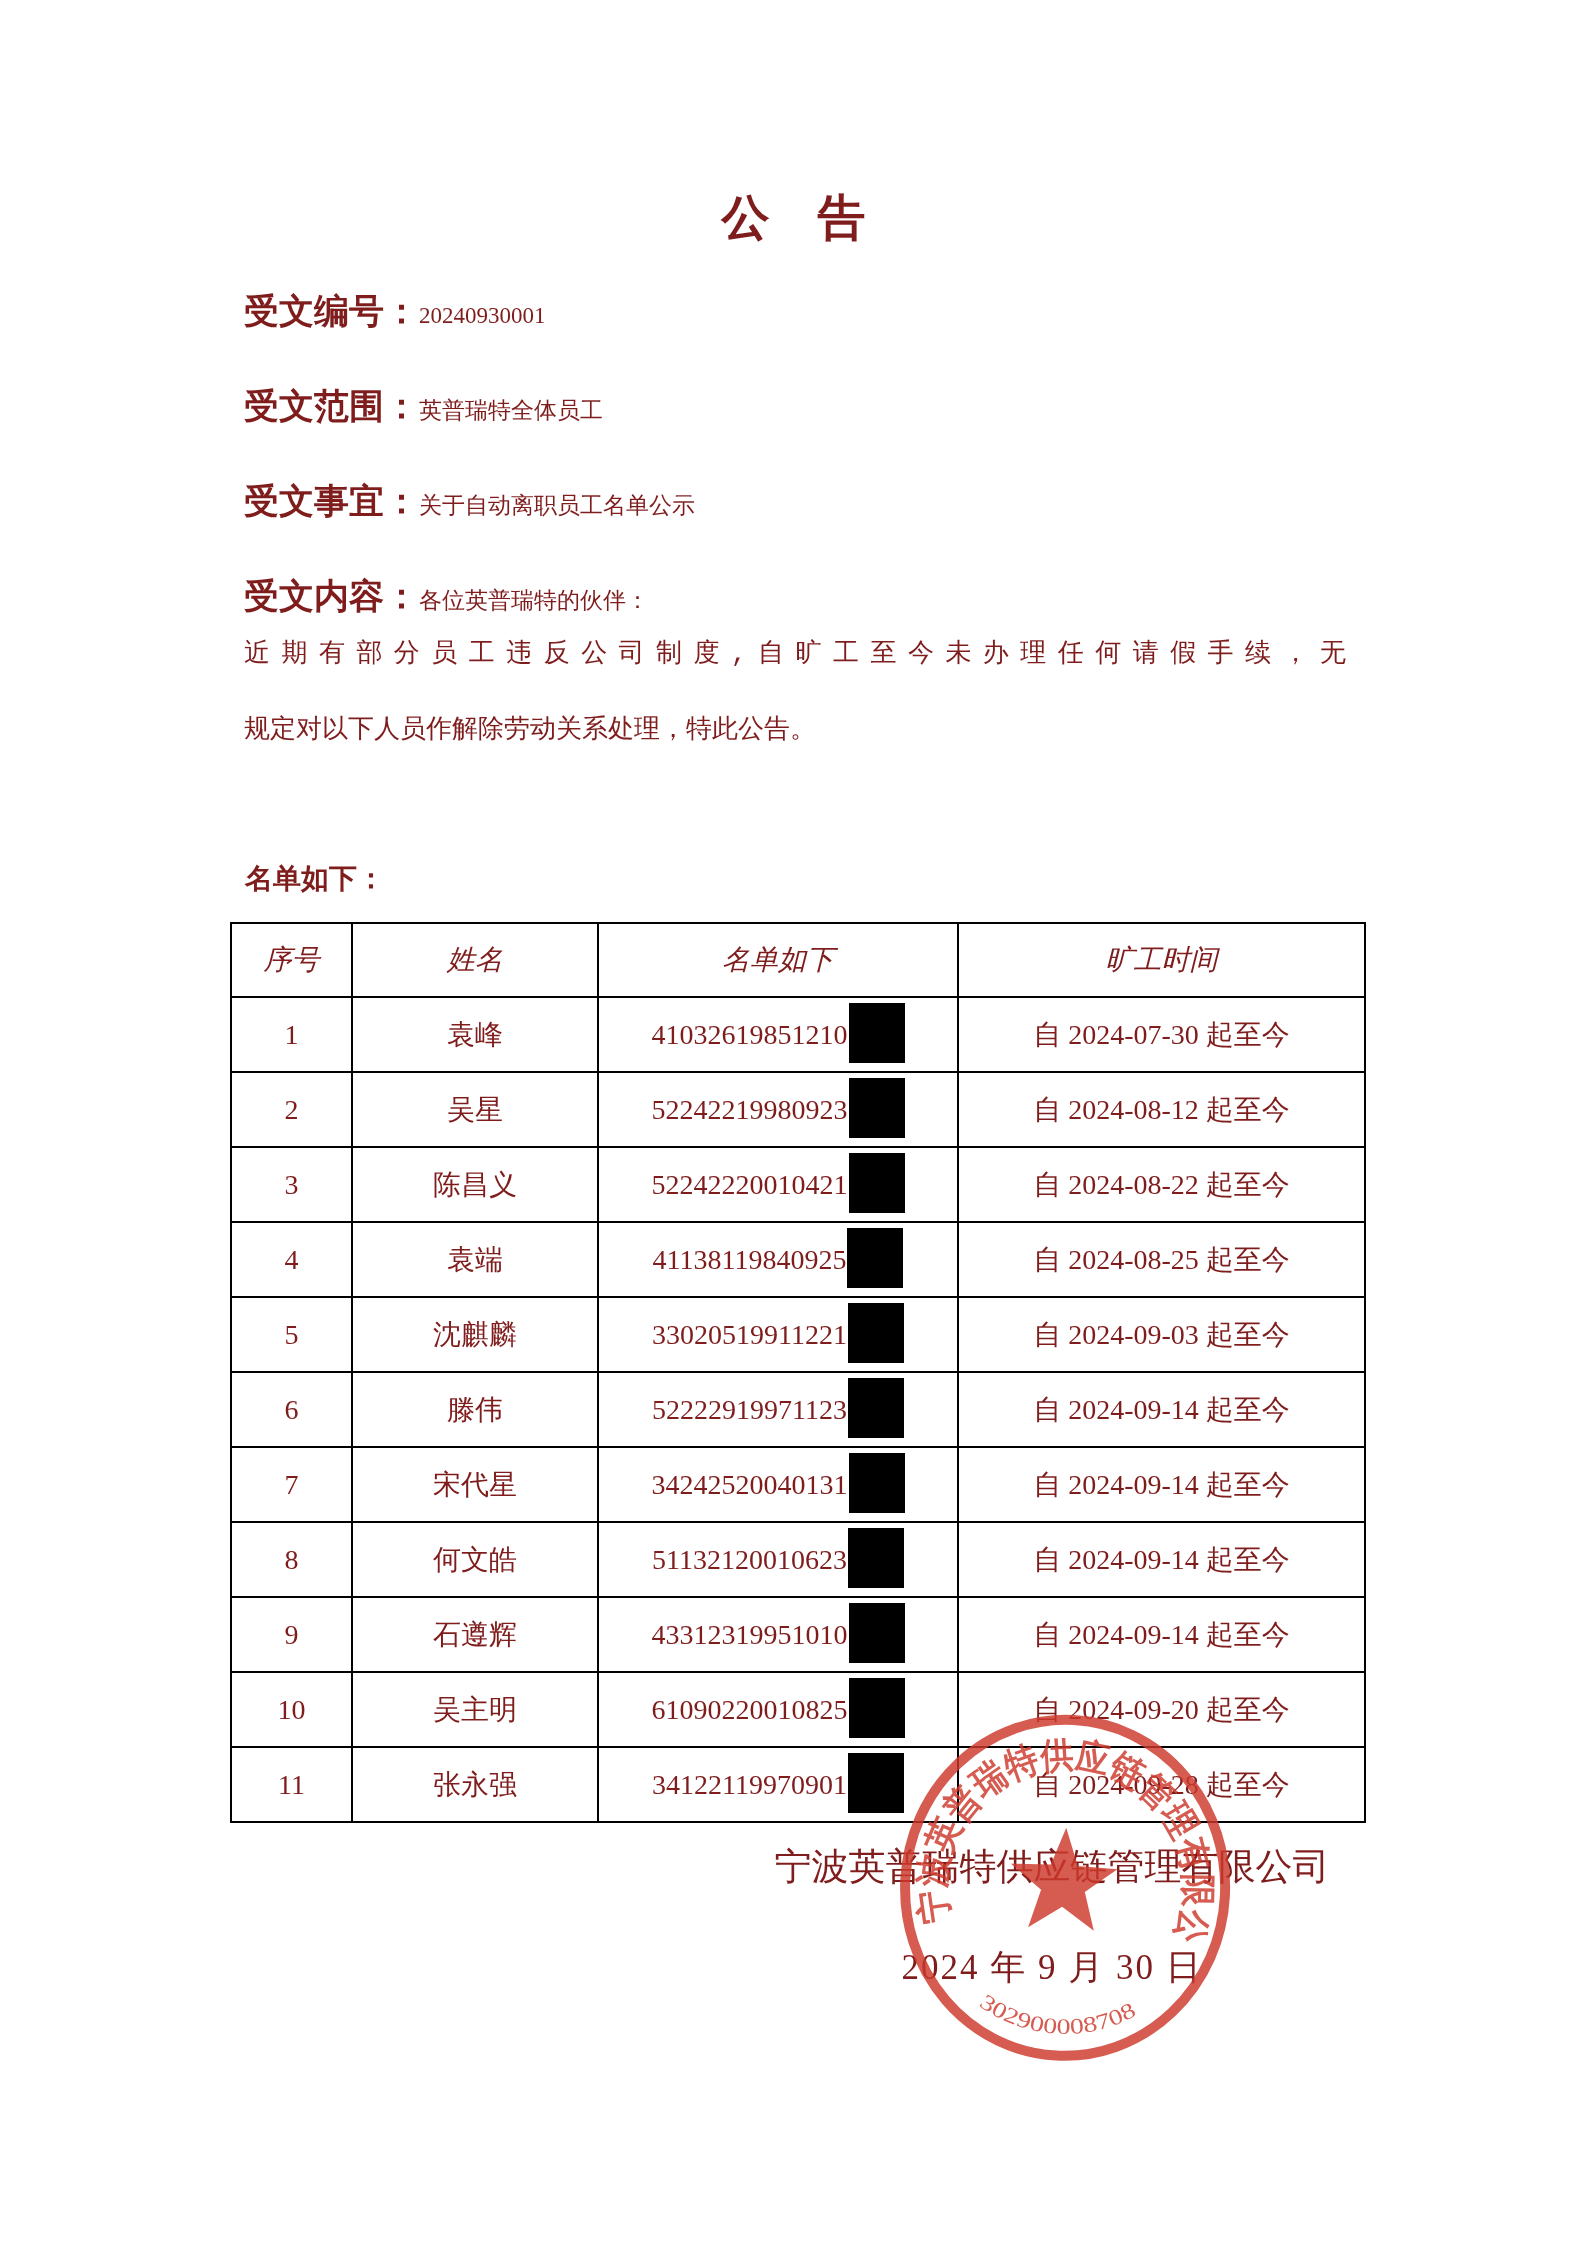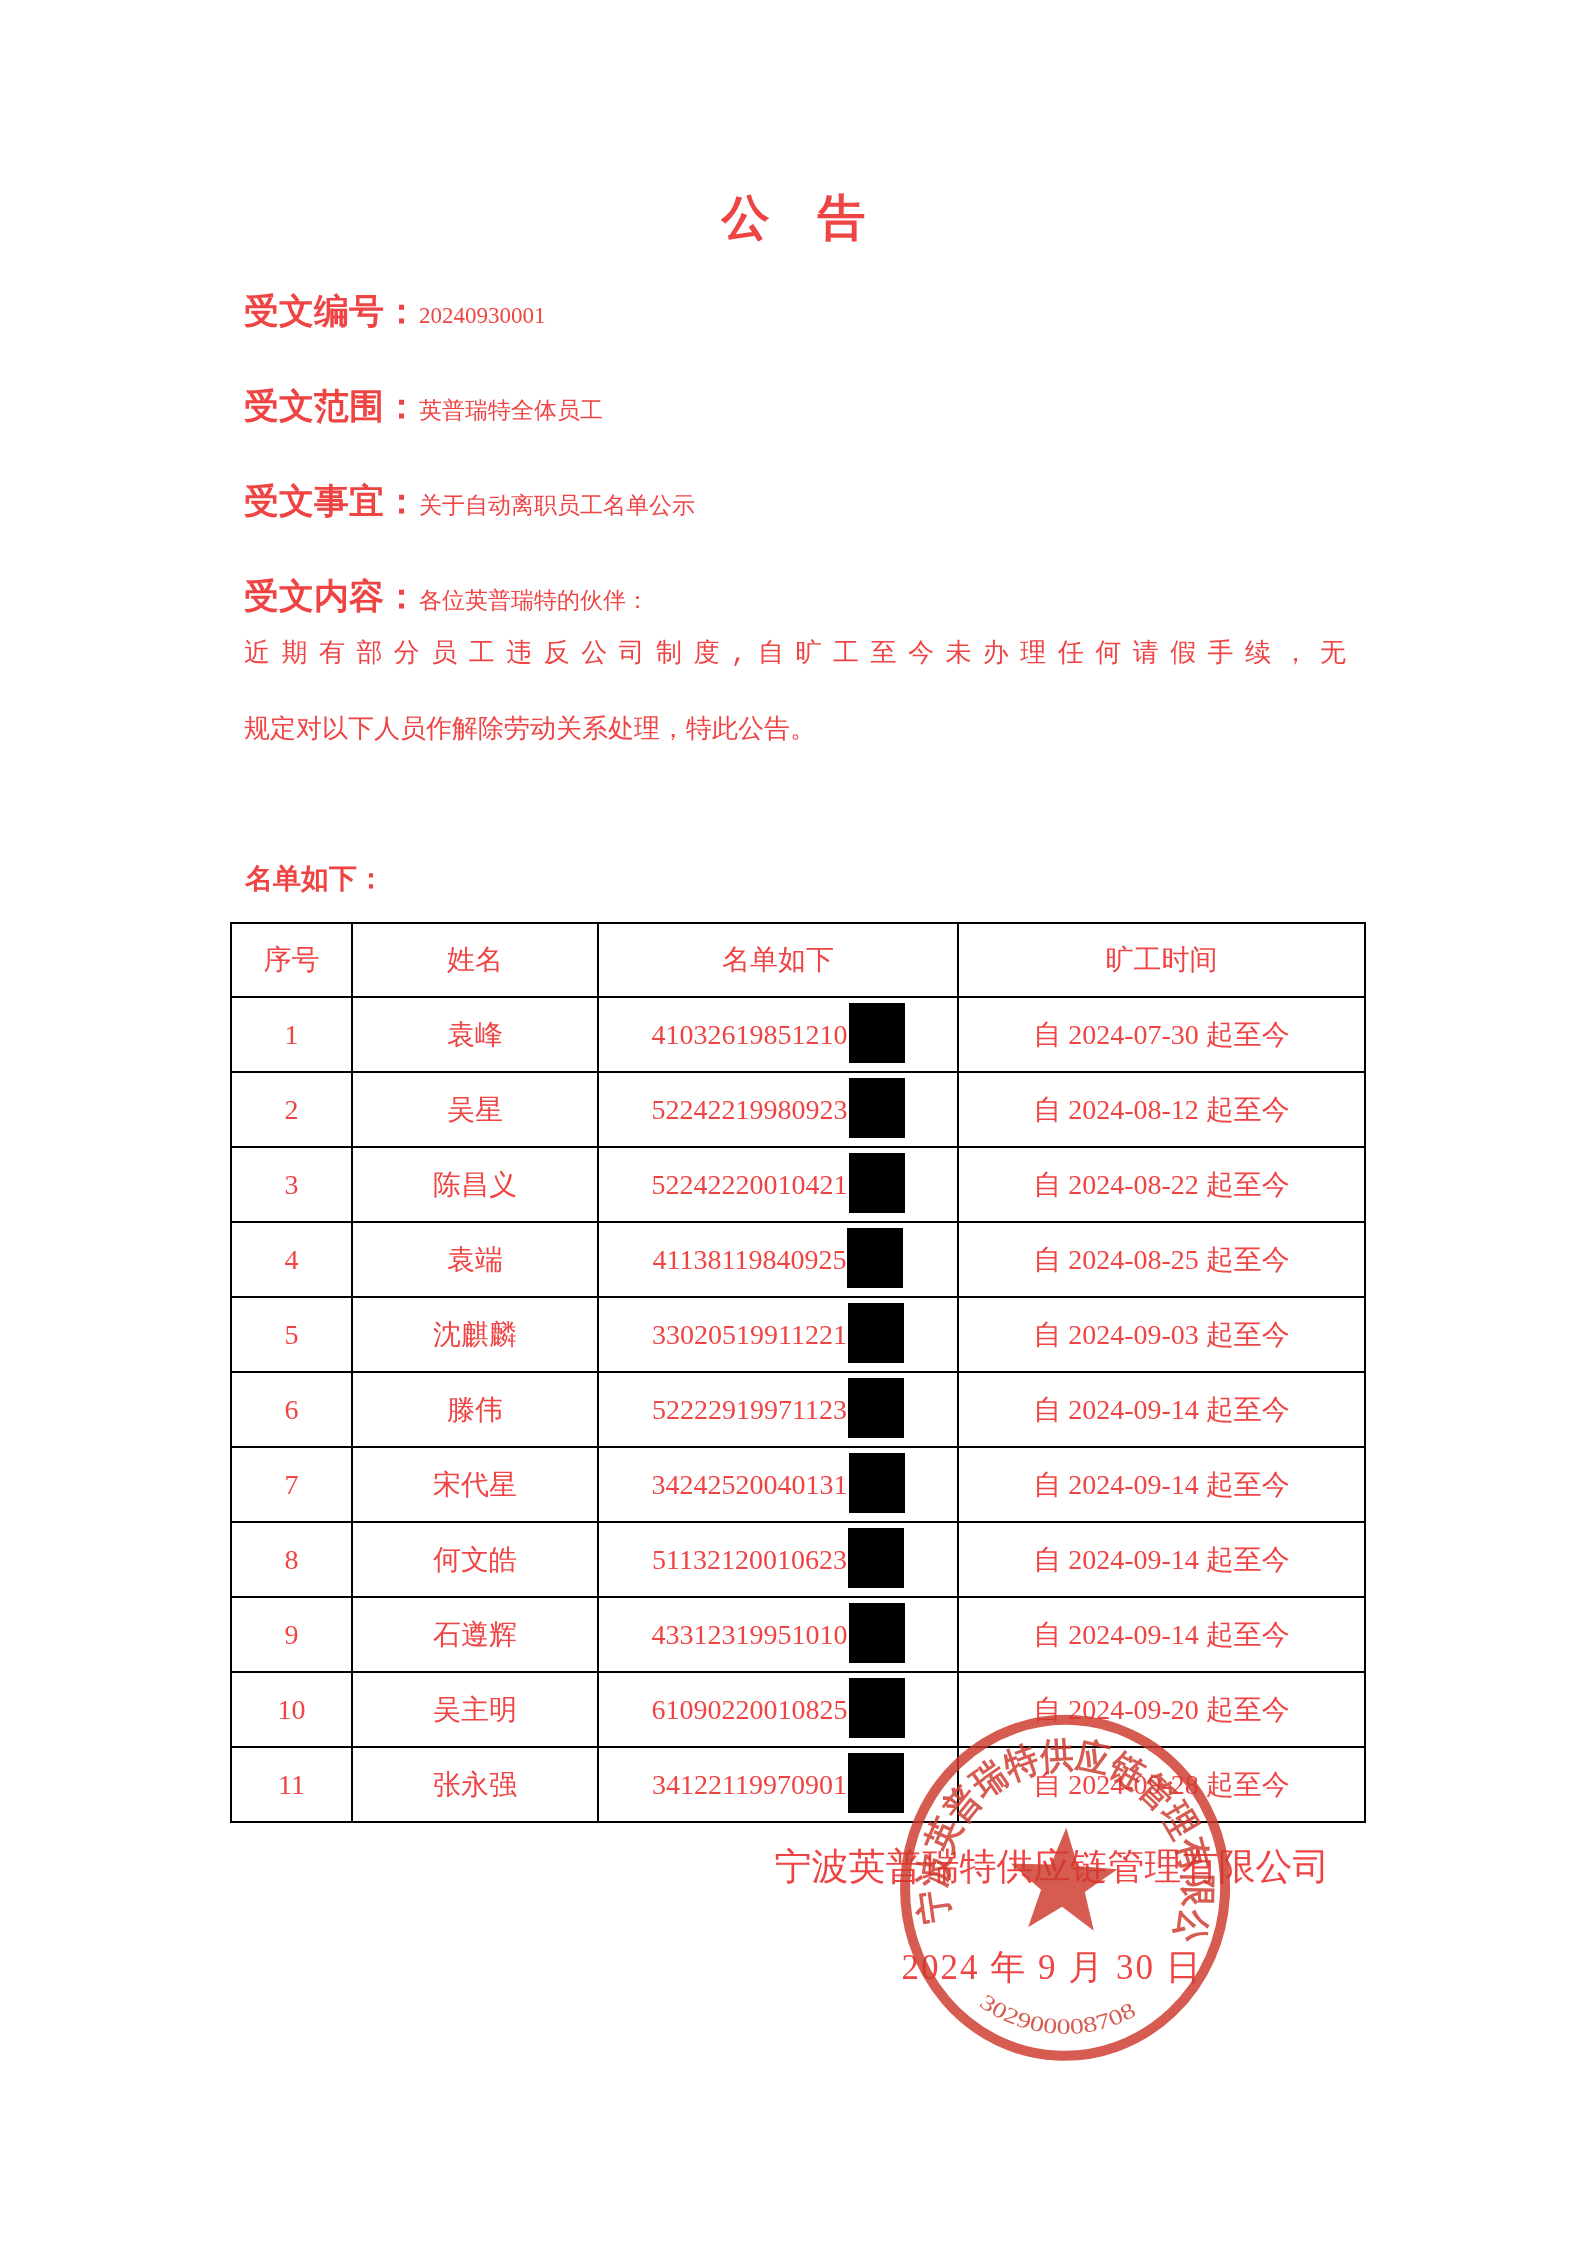--- a/index.html
+++ b/index.html
@@ -2,21 +2,21 @@
 <html><head>
 <meta charset="utf-8">
 <style>
   html,body{margin:0;padding:0;background:#888;}
   .page{
     position:relative;
     width:1587px;height:2245px;
     margin:0 auto;
     background:#ffffff;
     font-family:"Liberation Serif","DejaVu Serif",serif;
-    color:#ef4444;
+    color:#7f1d1d;
     overflow:hidden;
   }
   .title{
     position:absolute;top:186px;left:0;right:0;
     text-align:center;
     font-size:48px;font-weight:bold;
     font-family:"Liberation Serif","DejaVu Serif",serif;
   }
   .fields{position:absolute;top:292px;left:244px;}
   .field-line{margin-bottom:50px;line-height:38px;white-space:nowrap;}
@@ -38,21 +38,21 @@
     border-collapse:collapse;table-layout:fixed;
     font-size:28px;
   }
   table.roster td,table.roster th{
     border:2px solid #000;
     text-align:center;vertical-align:middle;
     font-weight:normal;
     padding:0;
     overflow:visible;
   }
-  table.roster th{height:72px;}
+  table.roster th{height:72px;font-style:italic;}
   table.roster td{height:73px;}
   .idwrap{display:inline-flex;align-items:center;}
   .redact{
     display:inline-block;width:56px;height:60px;
     background:#000;margin-left:1px;transform:translateY(-2px);
   }
   .sign-block{
     position:absolute;left:747px;top:1842px;width:610px;
     text-align:center;
   }

